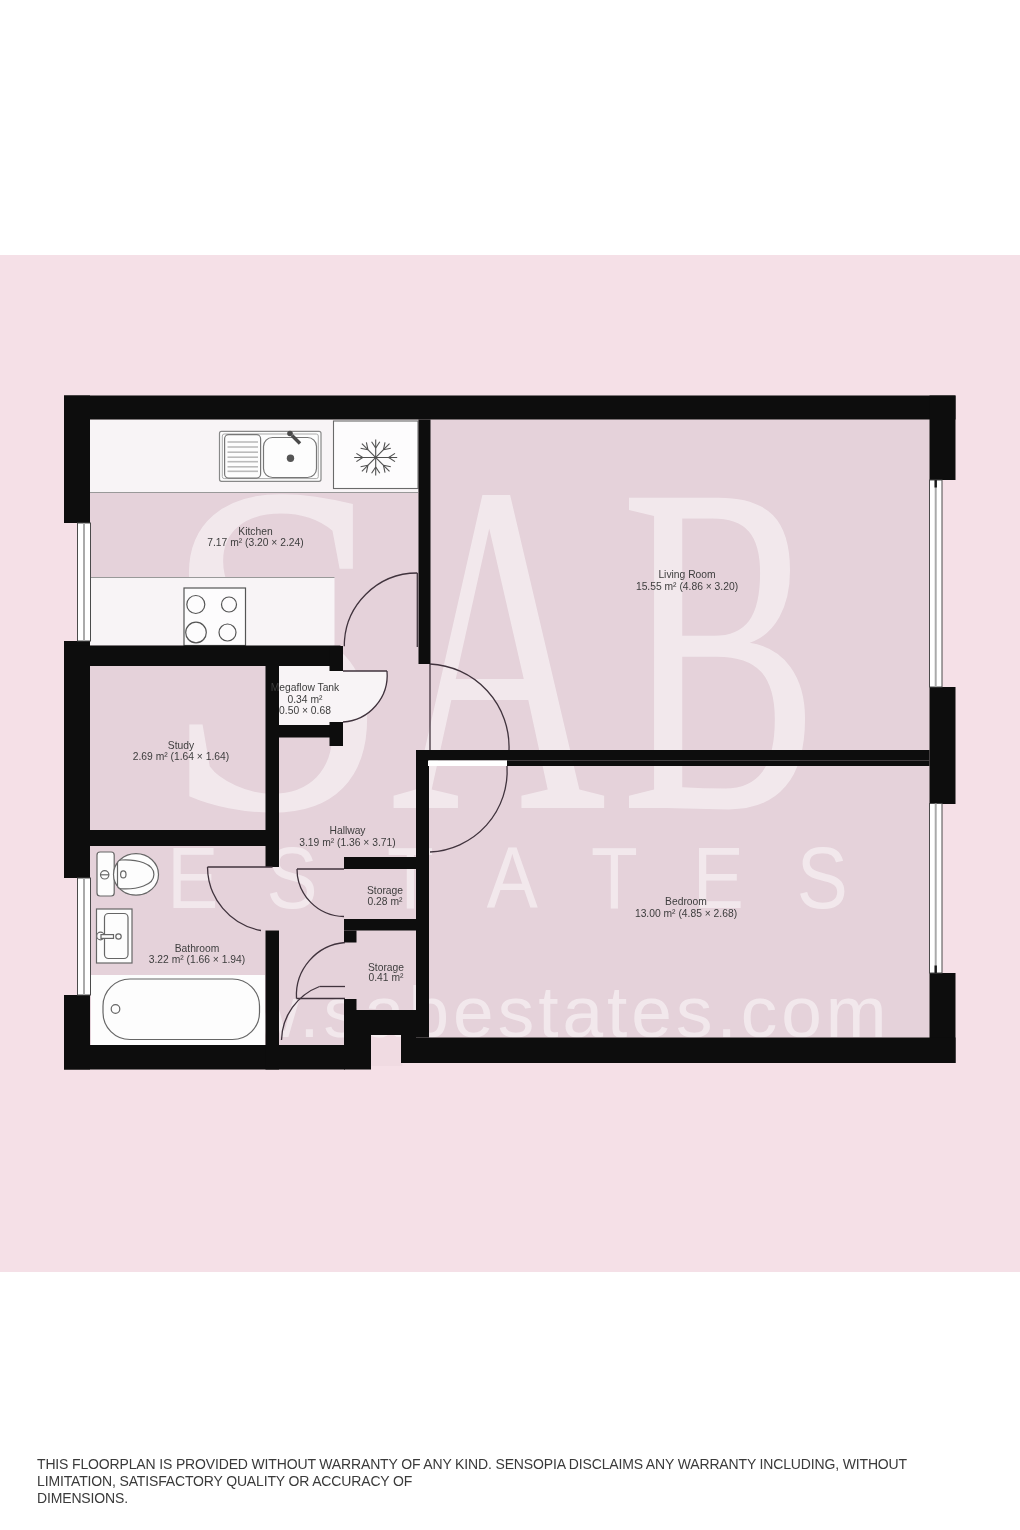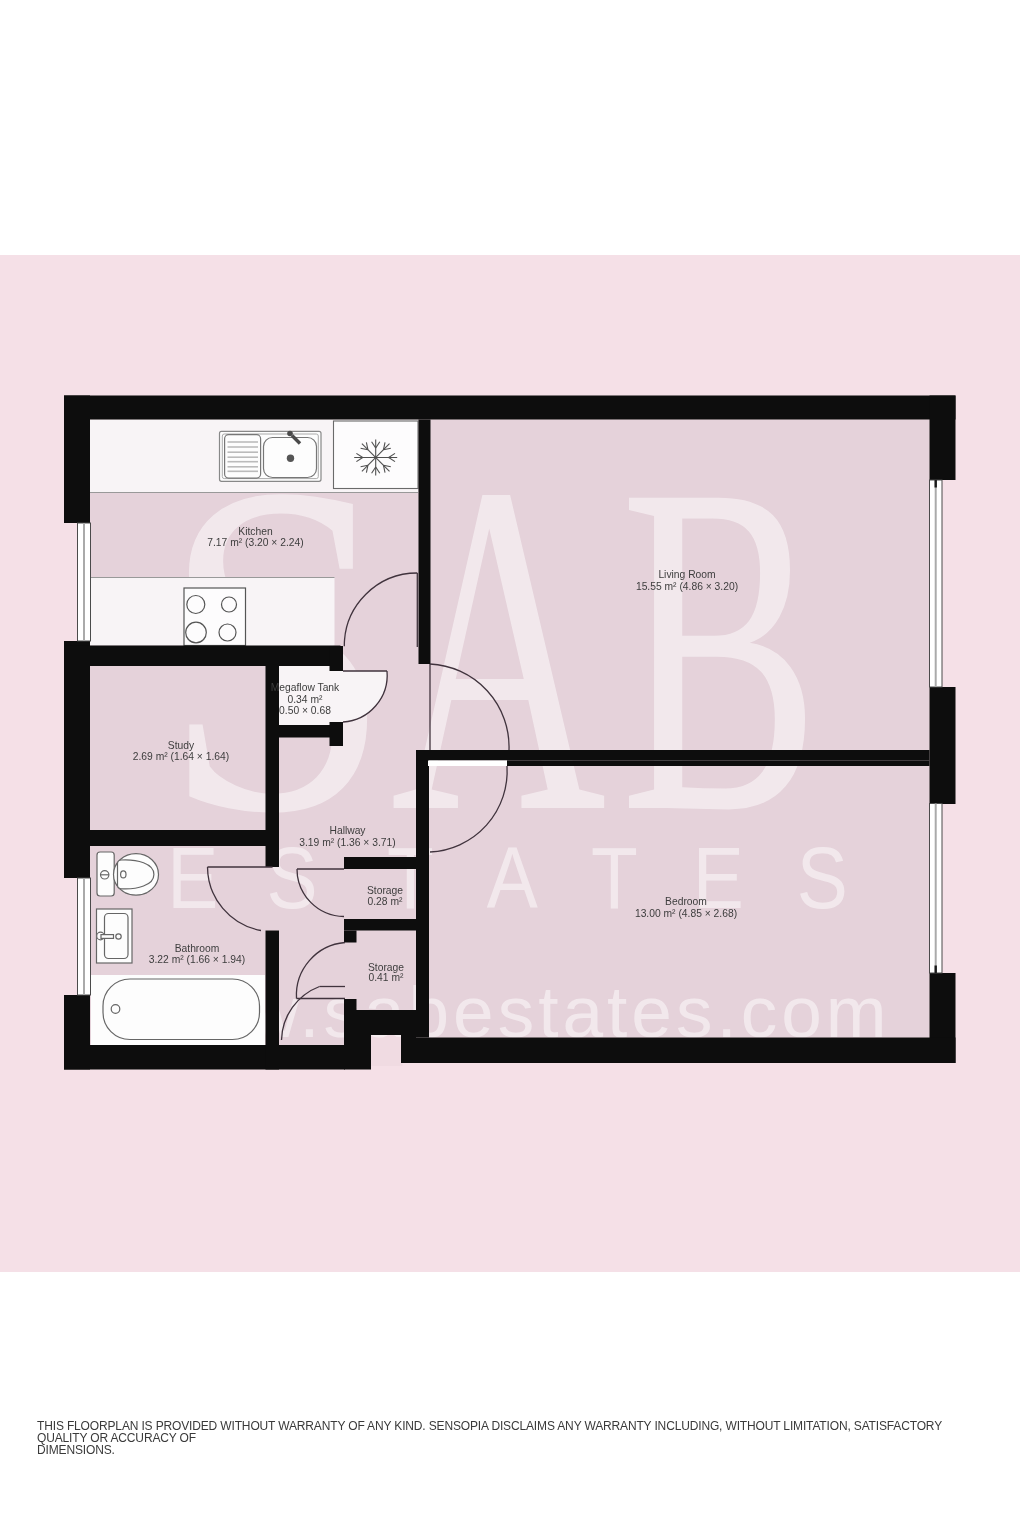--- a/index.html
+++ b/index.html
@@ -312,13 +312,13 @@
 
 <text x="386" y="970.5">Storage</text>
 <text x="386" y="981">0.41 m²</text>
 
 <text x="686" y="905">Bedroom</text>
 <text x="686" y="916.5">13.00 m² (4.85 × 2.68)</text>
 </g>
 </g>
 </svg>
 
-<div class="abs" style="will-change:transform;left:37px;top:1420px;width:940px;font-size:12px;line-height:12px;color:#3a3a3a;letter-spacing:-0.15px">THIS FLOORPLAN IS PROVIDED WITHOUT WARRANTY OF ANY KIND. SENSOPIA DISCLAIMS ANY WARRANTY INCLUDING, WITHOUT LIMITATION, SATISFACTORY QUALITY OR ACCURACY OF<br>DIMENSIONS.</div>
+<div class="abs" style="will-change:transform;left:37px;top:1456px;width:940px;font-size:14px;line-height:17px;color:#3a3a3a;letter-spacing:-0.15px">THIS FLOORPLAN IS PROVIDED WITHOUT WARRANTY OF ANY KIND. SENSOPIA DISCLAIMS ANY WARRANTY INCLUDING, WITHOUT LIMITATION, SATISFACTORY QUALITY OR ACCURACY OF<br>DIMENSIONS.</div>
 
 </body></html>

